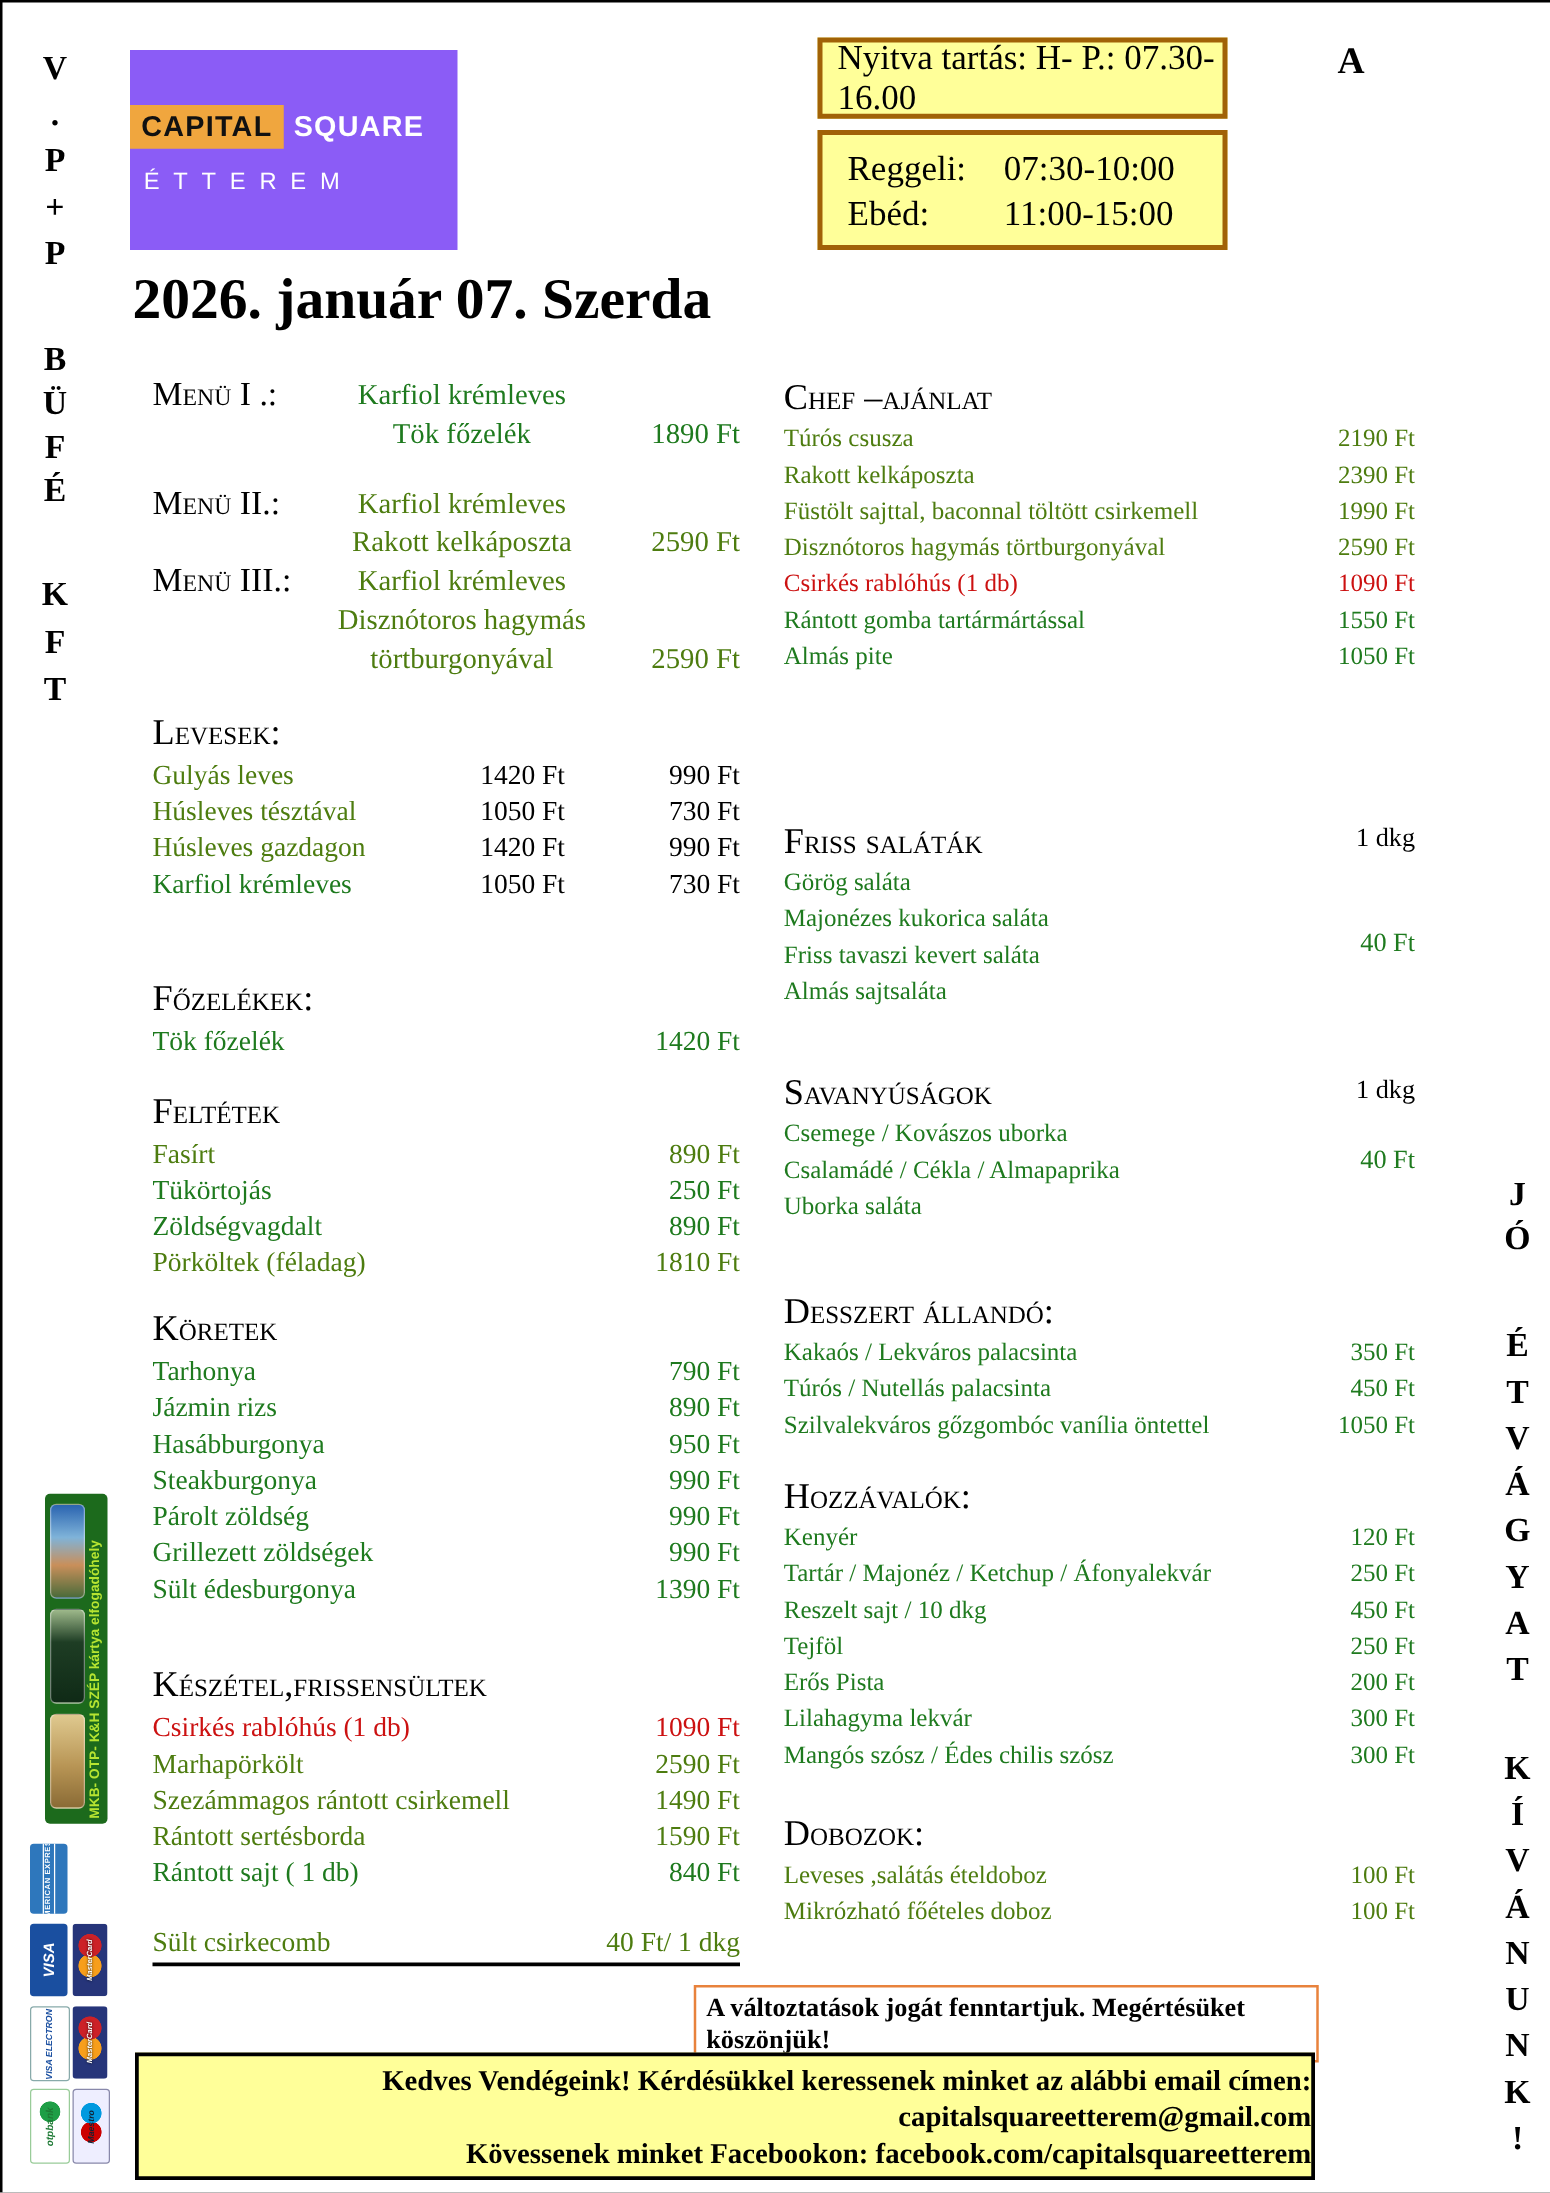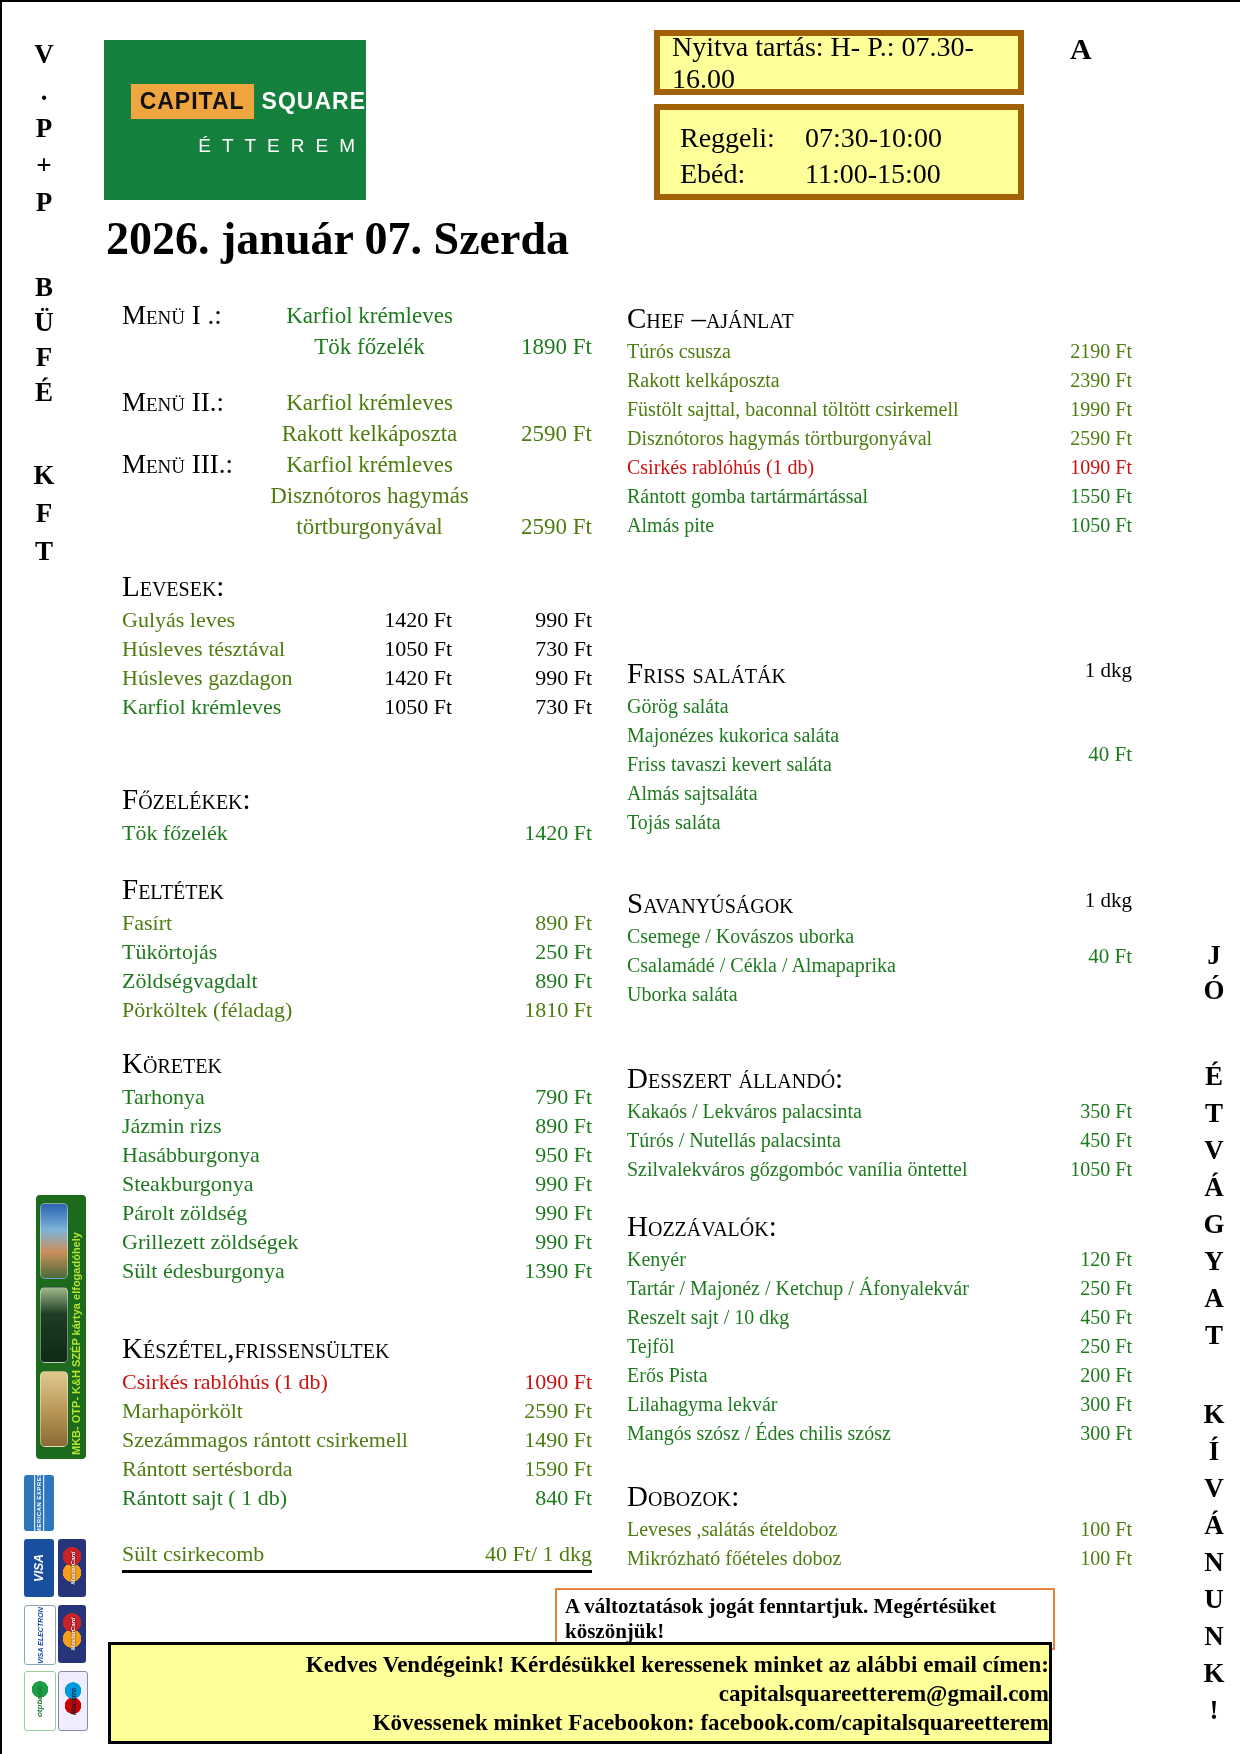--- a/index.html
+++ b/index.html
@@ -4,30 +4,30 @@
 <style>
   html,body{margin:0;padding:0;background:#888;}
   .page{position:relative;width:1240px;height:1754px;background:#fff;overflow:hidden;
         border-left:2px solid #000;border-top:2px solid #000;box-sizing:border-box;
         font-family:"Liberation Serif","DejaVu Serif",serif;color:#000;}
   .c-black{color:#4d7c0f}
   .c-green{color:var(--green)}
   .c-red{color:var(--red)}
 
   
-  .logo{position:absolute;left:102px;top:38px;width:262px;height:160px;background:#15803d;
-        display:flex;flex-direction:column;align-items:flex-end;justify-content:center;gap:16px;}
+  .logo{position:absolute;left:102px;top:38px;width:262px;height:160px;background:#8b5cf6;
+        display:flex;flex-direction:column;align-items:flex-start;justify-content:center;gap:16px;}
   .logo-row{display:flex;align-items:center;gap:8px;
         font-family:"Liberation Sans","DejaVu Sans",sans-serif;font-weight:bold;font-size:23px;letter-spacing:1px;}
   .logo-chip{background:var(--logo_orange);color:#111;padding:4px 9px;}
   .logo-square{color:#fff;}
   .logo-sub{color:#fff;font-family:"Liberation Sans","DejaVu Sans",sans-serif;font-size:19px;
         letter-spacing:11px;padding-left:11px;}
-  .hours-box{position:absolute;left:652px;width:370px;background:var(--yellow);
-        border:6px solid #a16207;box-sizing:border-box;font-size:28px;}
+  .hours-box{position:absolute;left:652px;width:328px;background:var(--yellow);
+        border:4px solid #a16207;box-sizing:border-box;font-size:28px;}
   .hours-1{top:28px;height:65px;display:flex;align-items:center;padding-left:12px;}
   .hours-2{top:102px;height:96px;padding:10px 0 0 20px;line-height:36px;}
   .hlabel{display:inline-block;width:125px;}
   .corner-a{position:absolute;left:1068px;top:30px;font-size:30px;font-weight:bold;}
   .date-title{position:absolute;left:104px;top:210px;margin:0;font-size:46px;font-weight:bold;}
 
   
   .vword{position:absolute;width:32px;text-align:center;font-weight:bold;font-size:27px;}
   .vword div{display:block;}
   .vw-l1{left:26px;top:34px;line-height:37px;}
@@ -375,21 +375,20 @@
           </div>
           <div class="m-row">
             <span class="m-name c-green">Friss tavaszi kevert saláta</span>
             <span class="m-price c-black"></span>
           </div>
           <div class="m-row">
             <span class="m-name c-green">Almás sajtsaláta</span>
             <span class="m-price c-black"></span>
           </div>
           <div class="m-row">
-            <span class="m-name c-green">Tojás saláta</span>
             <span class="m-price c-black"></span>
           </div>
           <span class="side-price c-green" style="top: 50px;">40 Ft</span>
         </div>
       </div>
       <div class="menu-section" style="margin-top: 50px;">
         <div class="sec-head">
           <span class="sec-title">Savanyúságok</span>
           <span class="sec-unit">1 dkg</span>
         </div>

